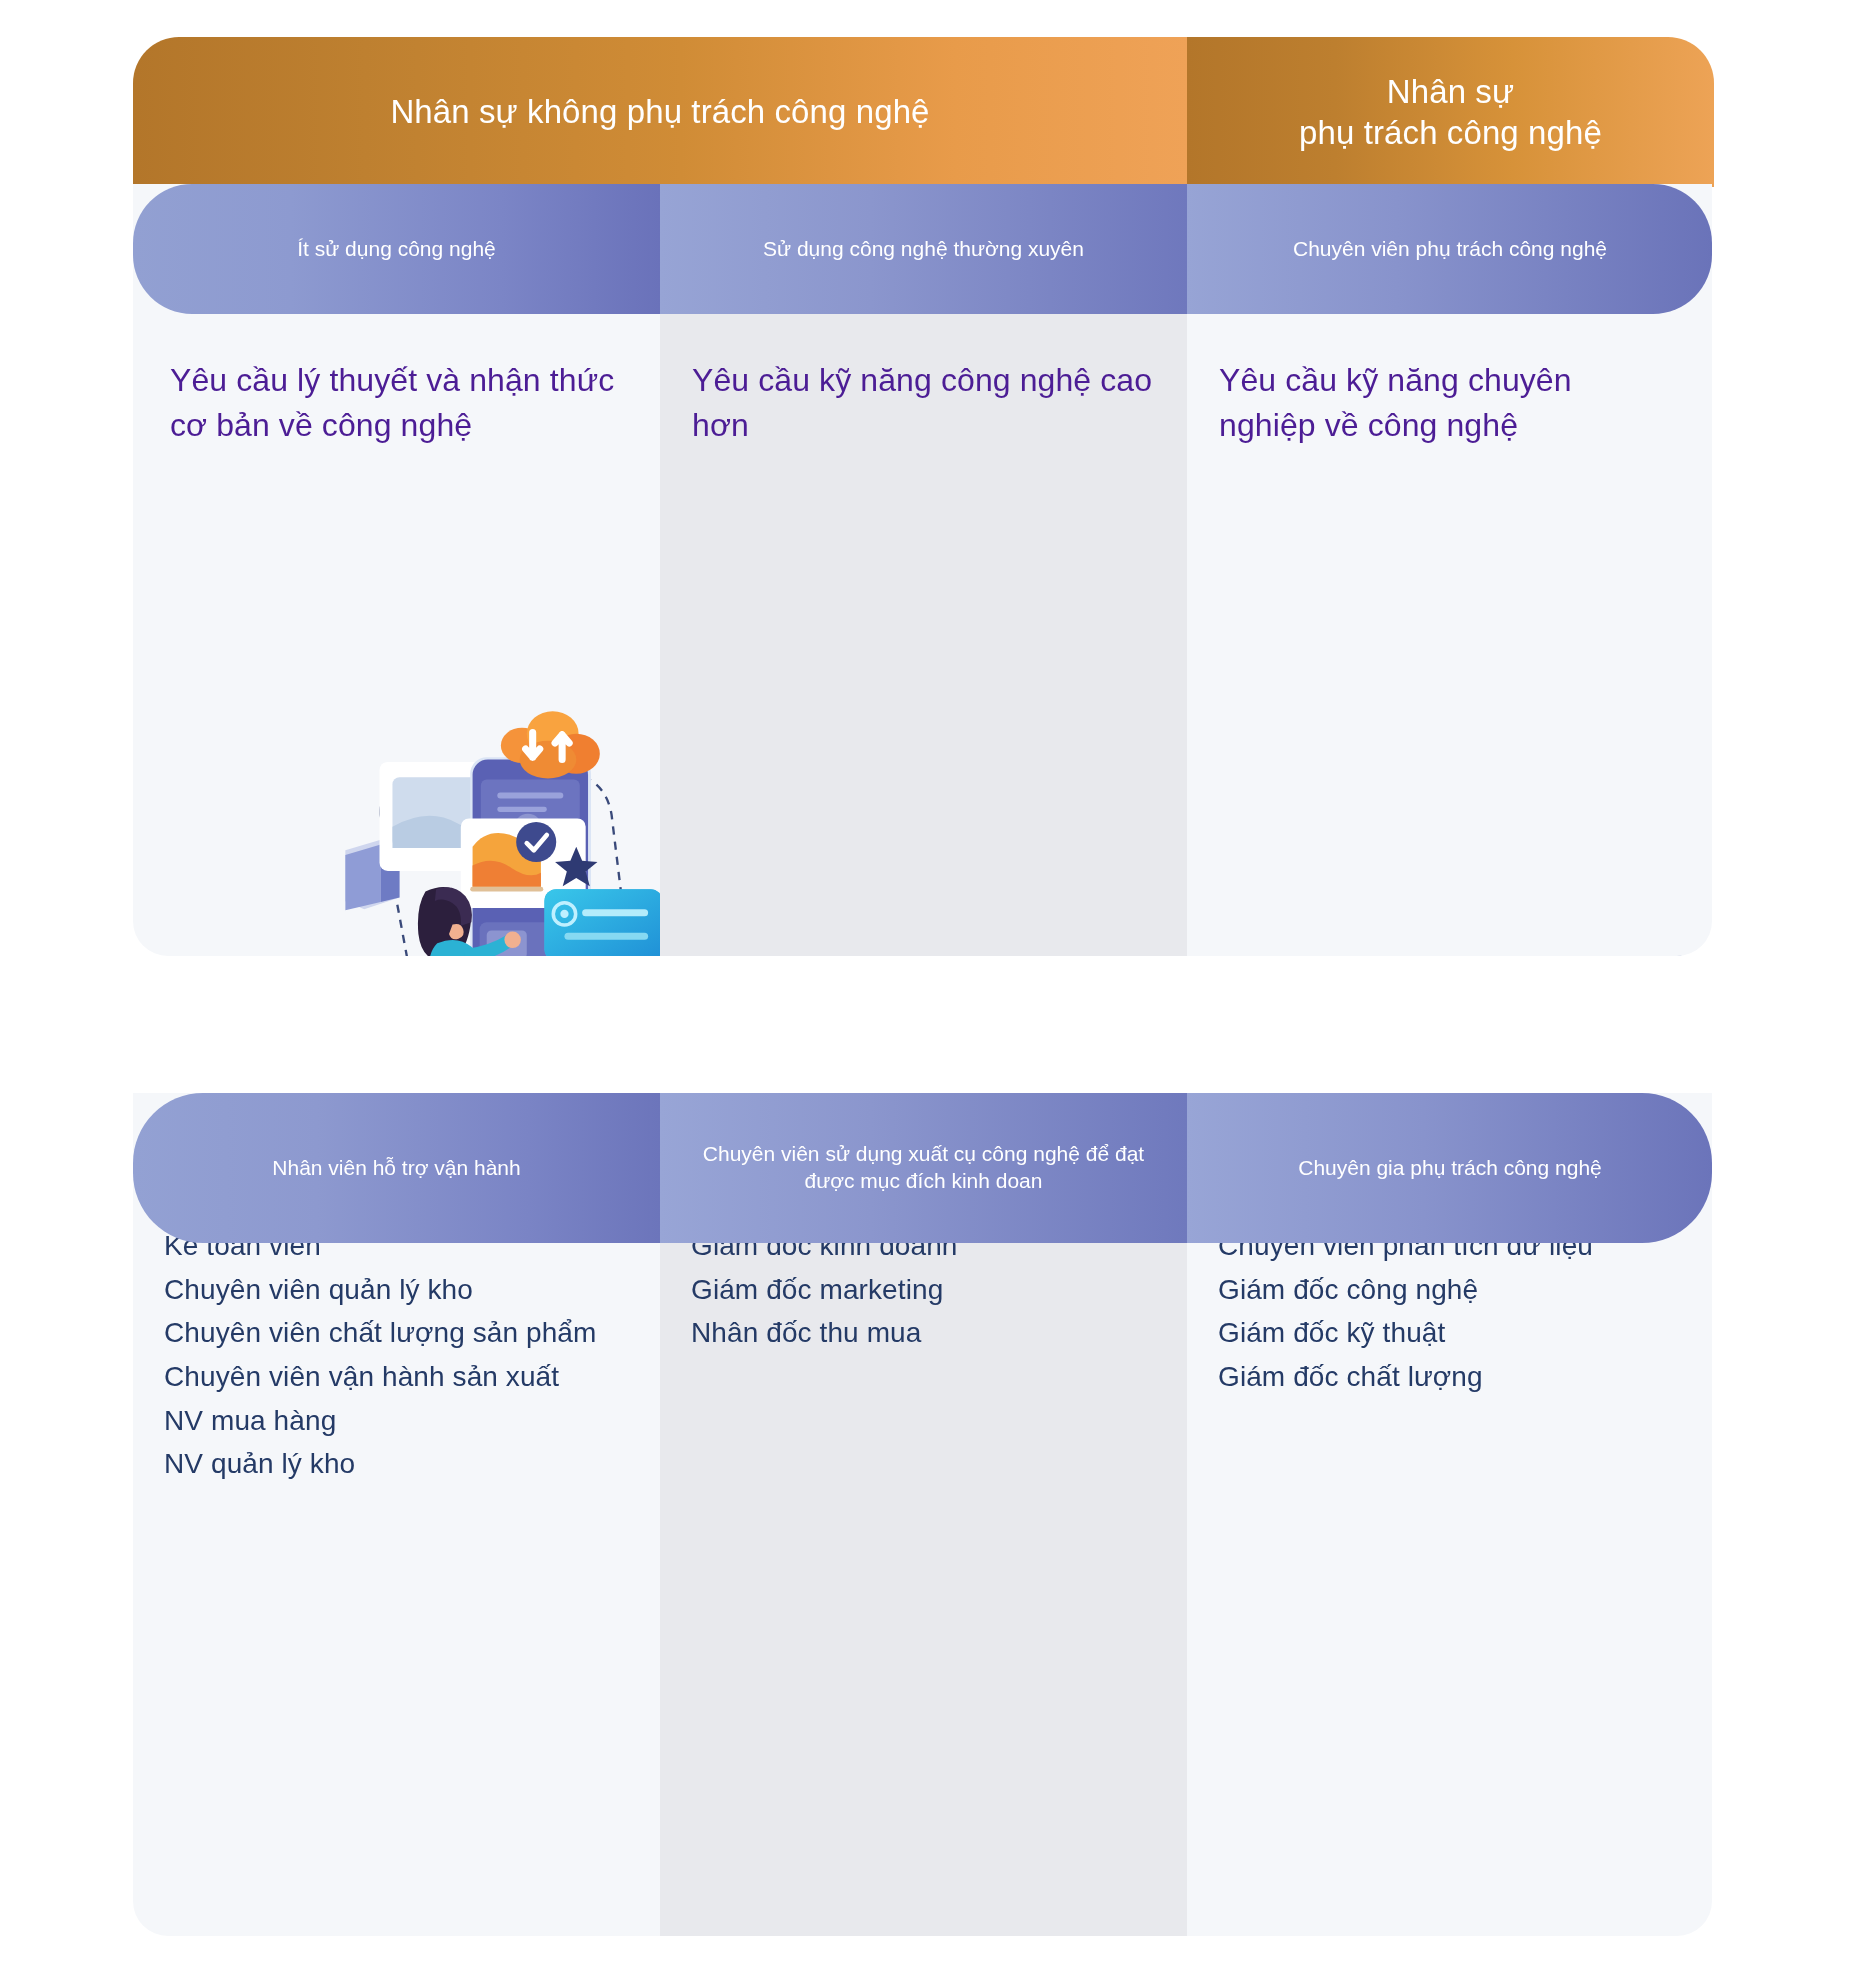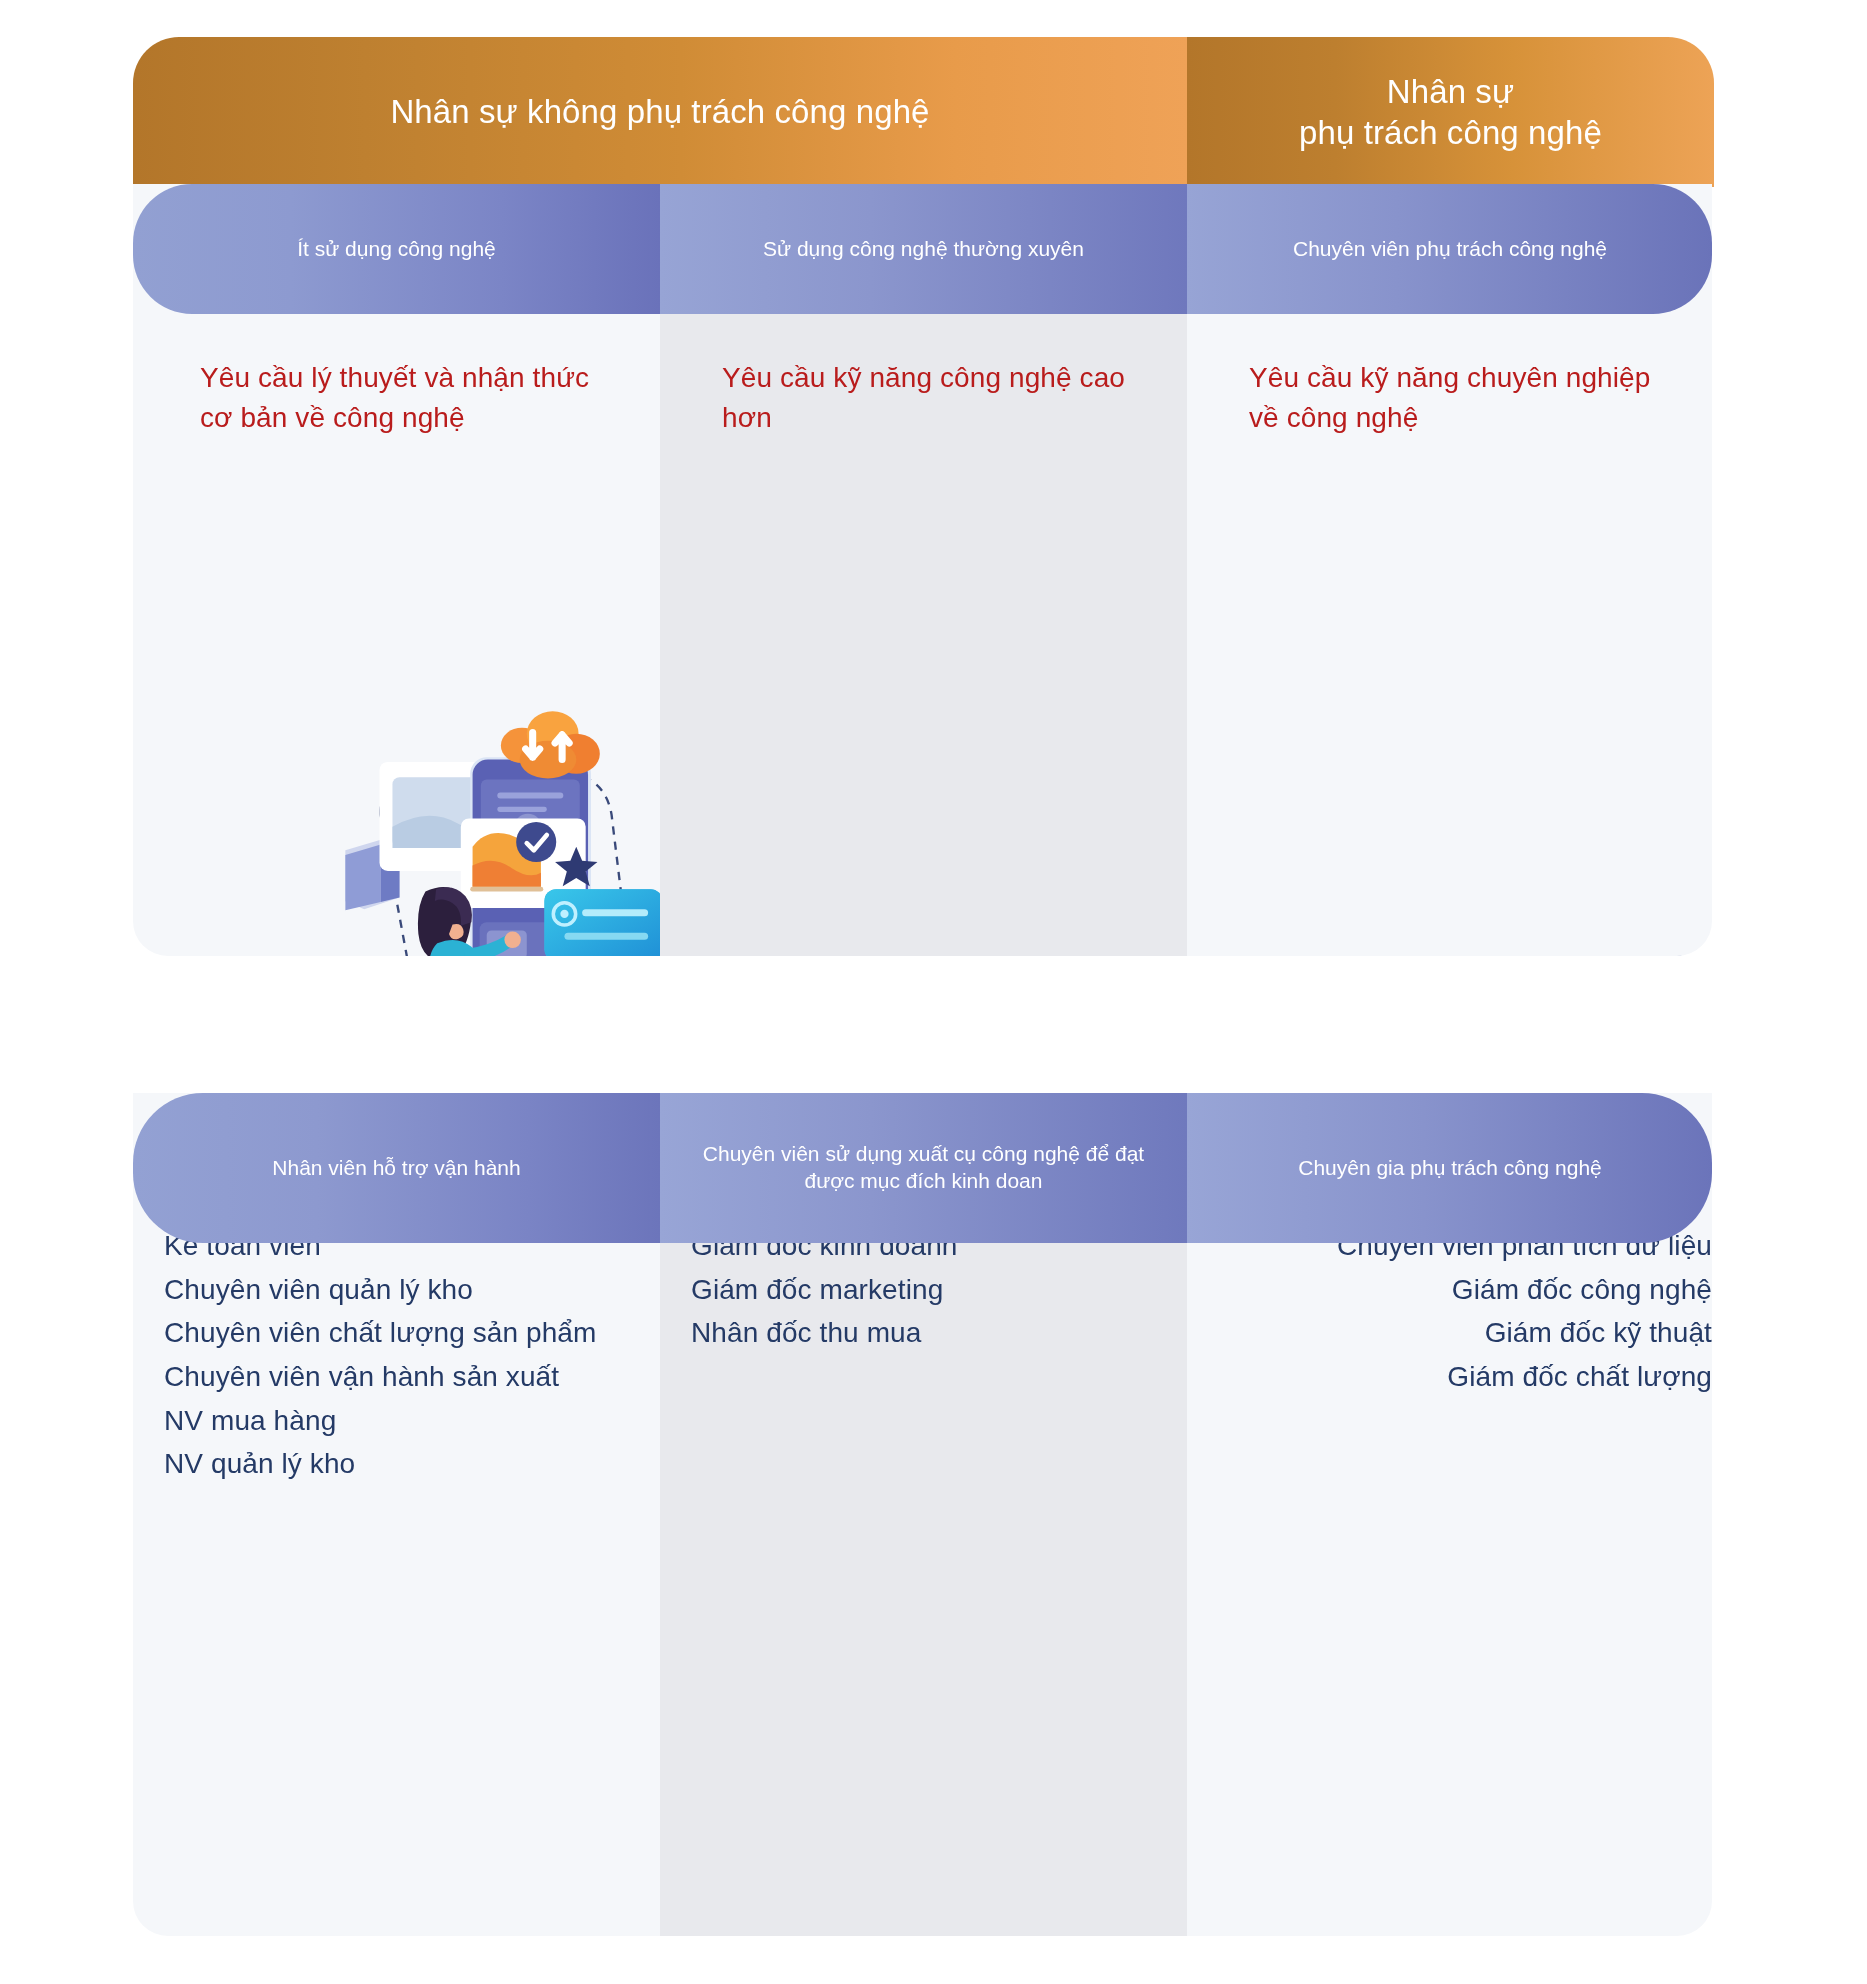--- a/index.html
+++ b/index.html
@@ -76,43 +76,42 @@
     padding:0;
   }
   .col.c1{flex:0 0 527px;background:#f5f7fa;}
   .col.c2{flex:0 0 527px;background:#e8e9ed;}
   .col.c3{flex:0 0 526px;background:#f5f7fa;}
 
   .col-inner{position:absolute;left:0;right:0;top:0;bottom:0;}
 
   .desc{
     position:absolute;
-    color:#b91c1c;
-    font-size:28px;
+    color:#4c1d95;
+    font-size:32px;
     line-height:1.42;
     letter-spacing:0.1px;
-    margin-left:30px;
   }
   .panel.r1 .desc{top:174px;}
   .panel.r1 .c1 .desc{left:37px;right:33px;}
   .panel.r1 .c2 .desc{left:32px;right:23.6px;}
   .panel.r1 .c3 .desc{left:32px;right:39px;}
 
   .role-list{
     position:absolute;
     top:131px;
     color:#243a66;
     font-size:28px;
     line-height:1.56;
     letter-spacing:0.1px;
     list-style:none;margin:0;padding:0;
   }
   .panel.r2 .c1 .role-list{left:31px;right:17.7px;}
   .panel.r2 .c2 .role-list{left:31px;right:17.7px;}
-  .panel.r2 .c3 .role-list{left:31px;right:1px;text-align:right;}
+  .panel.r2 .c3 .role-list{left:31px;right:24px;}
   .role-list li{white-space:nowrap;}
 
   
   .illus{position:absolute;}
   .illus svg{display:block;}
   .illus-1{left:177px;top:519px;}
   .illus-2{left:760px;top:525px;}
 </style>
 </head>
 <body>

